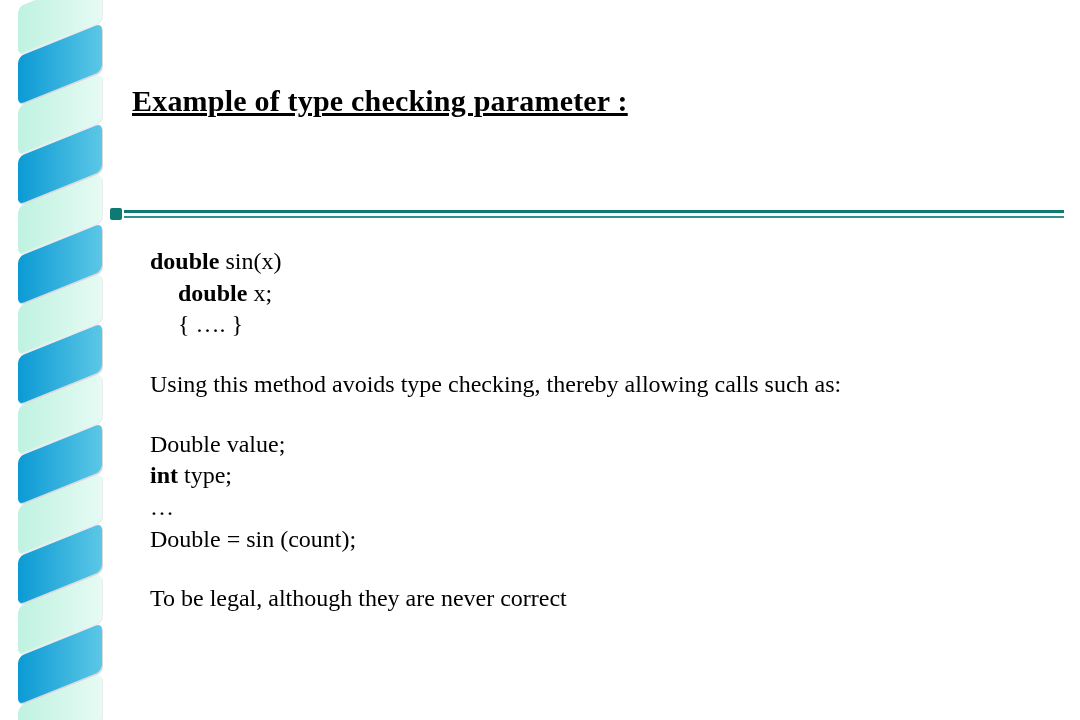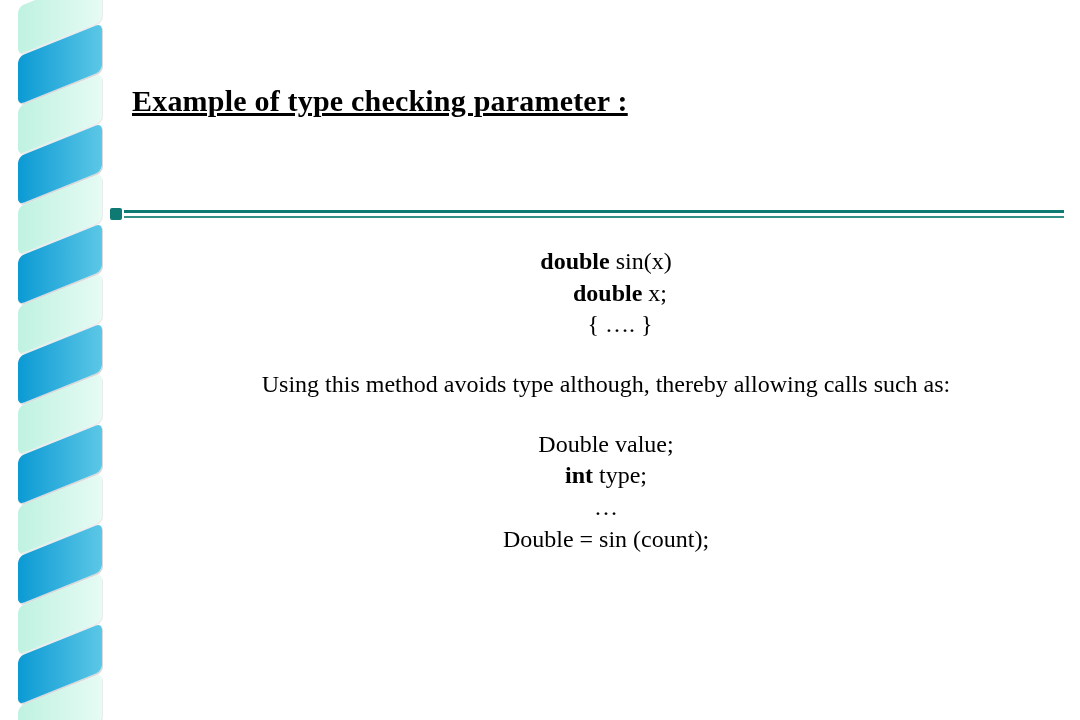--- a/index.html
+++ b/index.html
@@ -81,21 +81,20 @@
     opacity: .85;
   }
 
   .body {
     position: absolute;
     left: 150px;
     right: 18px;
     top: 218px;
     font-size: 24px;
     line-height: 1.32;
-    text-align: center;
   }
   .block { margin-bottom: 28px; }
   .indent { padding-left: 28px; }
   .bold { font-weight: bold; }
 </style>
 </head>
 <body>
 
 <div class="helix">
   <div class="segment seg-b" style="top:-10px"></div>
@@ -130,26 +129,27 @@
     <div class="block">
       <div>
         <span class="bold">double</span><span> sin(x)</span>
       </div>
       <div class="indent">
         <span class="bold">double</span><span> x;</span>
       </div>
       <div class="indent">{ …. }</div>
     </div>
 
-    <div class="block">Using this method avoids type although, thereby allowing calls such as:</div>
+    <div class="block">Using this method avoids type checking, thereby allowing calls such as:</div>
 
     <div class="block">
       <div>Double value;</div>
       <div>
         <span class="bold">int</span><span> type;</span>
       </div>
       <div>…</div>
       <div>Double = sin (count);</div>
     </div>
 
+    <div class="block">To be legal, although they are never correct</div>
 
   </div>
 </div>
 
 </body></html>

